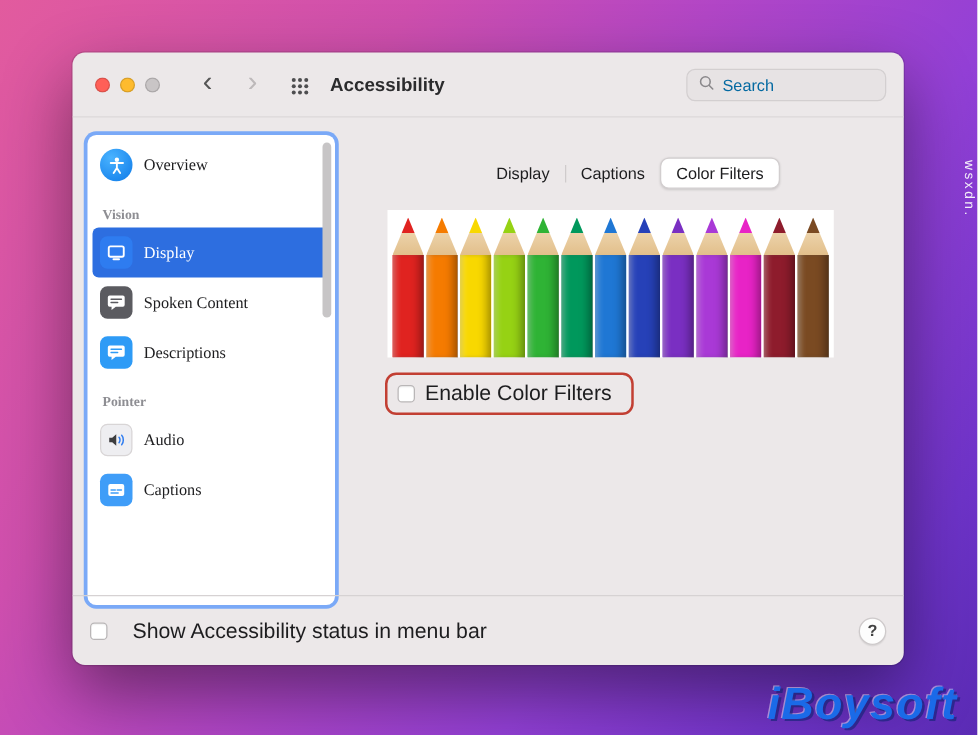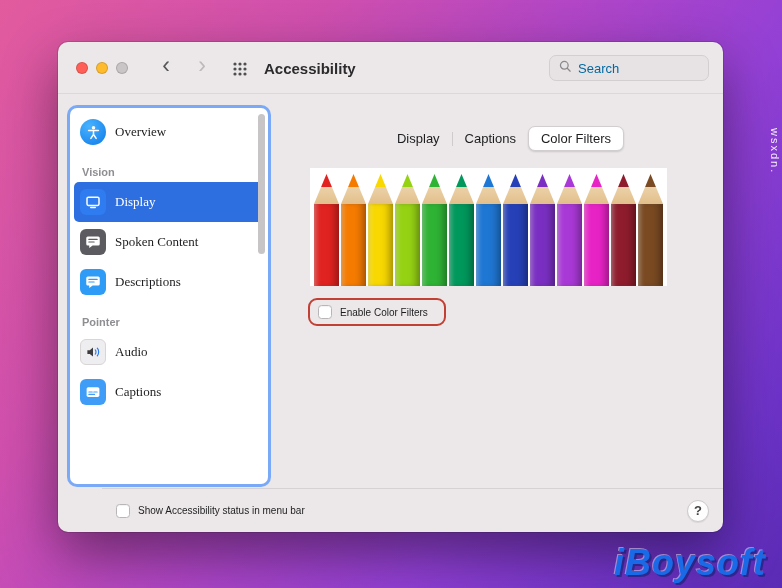--- a/index.html
+++ b/index.html
@@ -60,21 +60,21 @@
     overflow: hidden;
   }
   .sidebar { position: absolute; inset: 0; padding-top: 4px; overflow: hidden; }
   .side-item {
     display: flex; align-items: center; gap: 9px; height: 40px;
     margin: 0 4px; padding: 0 6px; border-radius: 5px;
     font-size: 13px; color: #1d1d1f; cursor: default; font-family: Liberation Serif, serif;
   }
   .side-item.selected { background: var(--selection-blue, #2d6ee0); color: #fff; }
   .side-header {
-    padding: 14px 12px 4px; font-size: 11px; font-weight: 700; color: #8e8e93;
+    padding: 14px 12px 4px; font-size: 11px; font-weight: 700; color: #8e8e93; font-family: Liberation Serif, serif;
   }
   .sicon {
     width: 26px; height: 26px; border-radius: 6px; flex: 0 0 26px;
     display: flex; align-items: center; justify-content: center;
   }
   .sicon.overview  { background: radial-gradient(circle at 35% 28%, #49b3ff, #0e7ae8); border-radius: 50%; }
   .sicon.voiceover { background: #2f2f33; }
   .sicon.zoomicon  { background: #2f2f33; }
   .sicon.display   { background: #2e7cf0; }
   .sicon.spoken    { background: #5b5b60; }
@@ -113,21 +113,21 @@
     position: absolute; left: 250px; top: 256px;
     display: flex; align-items: center; gap: 8px;
     padding: 5px 16px 5px 8px;
     border: 2px solid var(--annotation-red, #c23f33); border-radius: 9px;
   }
   .checkbox {
     width: 14px; height: 14px; background: #ffffff;
     border: 1px solid #b9b6b7; border-radius: 3.5px;
     box-shadow: inset 0 1px 1px rgba(0,0,0,.05);
   }
-  .cb-label { font-size: 10px; color: #1d1d1f; }
+  .cb-label { font-size: 17px; color: #1d1d1f; }
   .filter-row {
     position: absolute; left: 252px; top: 296px;
     display: flex; align-items: center; gap: 10px;
   }
   .filter-label { font-size: 13px; color: #1d1d1f; }
   .popup {
     position: relative; width: 222px; height: 23px;
     background: #ffffff; border: 1px solid #cfcbcc; border-radius: 6px;
     display: flex; align-items: center; padding-left: 9px;
     font-size: 13px; color: #1d1d1f;
@@ -135,23 +135,23 @@
   }
   .popup-stepper {
     position: absolute; right: 2px; top: 2px; width: 18px; height: 17px;
     background: var(--popup-accent, #2a7cf7); border-radius: 5px;
     display: flex; flex-direction: column; align-items: center; justify-content: center; gap: 2px;
   }
   .tri-up { width: 0; height: 0; border-left: 3.5px solid transparent; border-right: 3.5px solid transparent; border-bottom: 4px solid #fff; }
   .tri-dn { width: 0; height: 0; border-left: 3.5px solid transparent; border-right: 3.5px solid transparent; border-top: 4px solid #fff; }
   
   .bottombar {
-    position: absolute; left: 0; right: 0; bottom: 0; height: 44px;
+    position: absolute; left: 0; right: 0; bottom: 0; height: 56px;
     border-top: 1px solid #d6d2d3;
-    display: flex; align-items: center; gap: 8px; padding: 0 14px; margin-left: 44px;
+    display: flex; align-items: center; gap: 20px; padding: 0 14px;
   }
   .help-btn {
     margin-left: auto; width: 22px; height: 22px; border-radius: 50%;
     background: #fdfdfd; border: 1px solid #cecacb;
     box-shadow: 0 1px 1px rgba(0,0,0,.08);
     display: flex; align-items: center; justify-content: center;
     font-size: 13px; font-weight: 700; color: #424242; cursor: default;
   }
 </style>
 </head>

